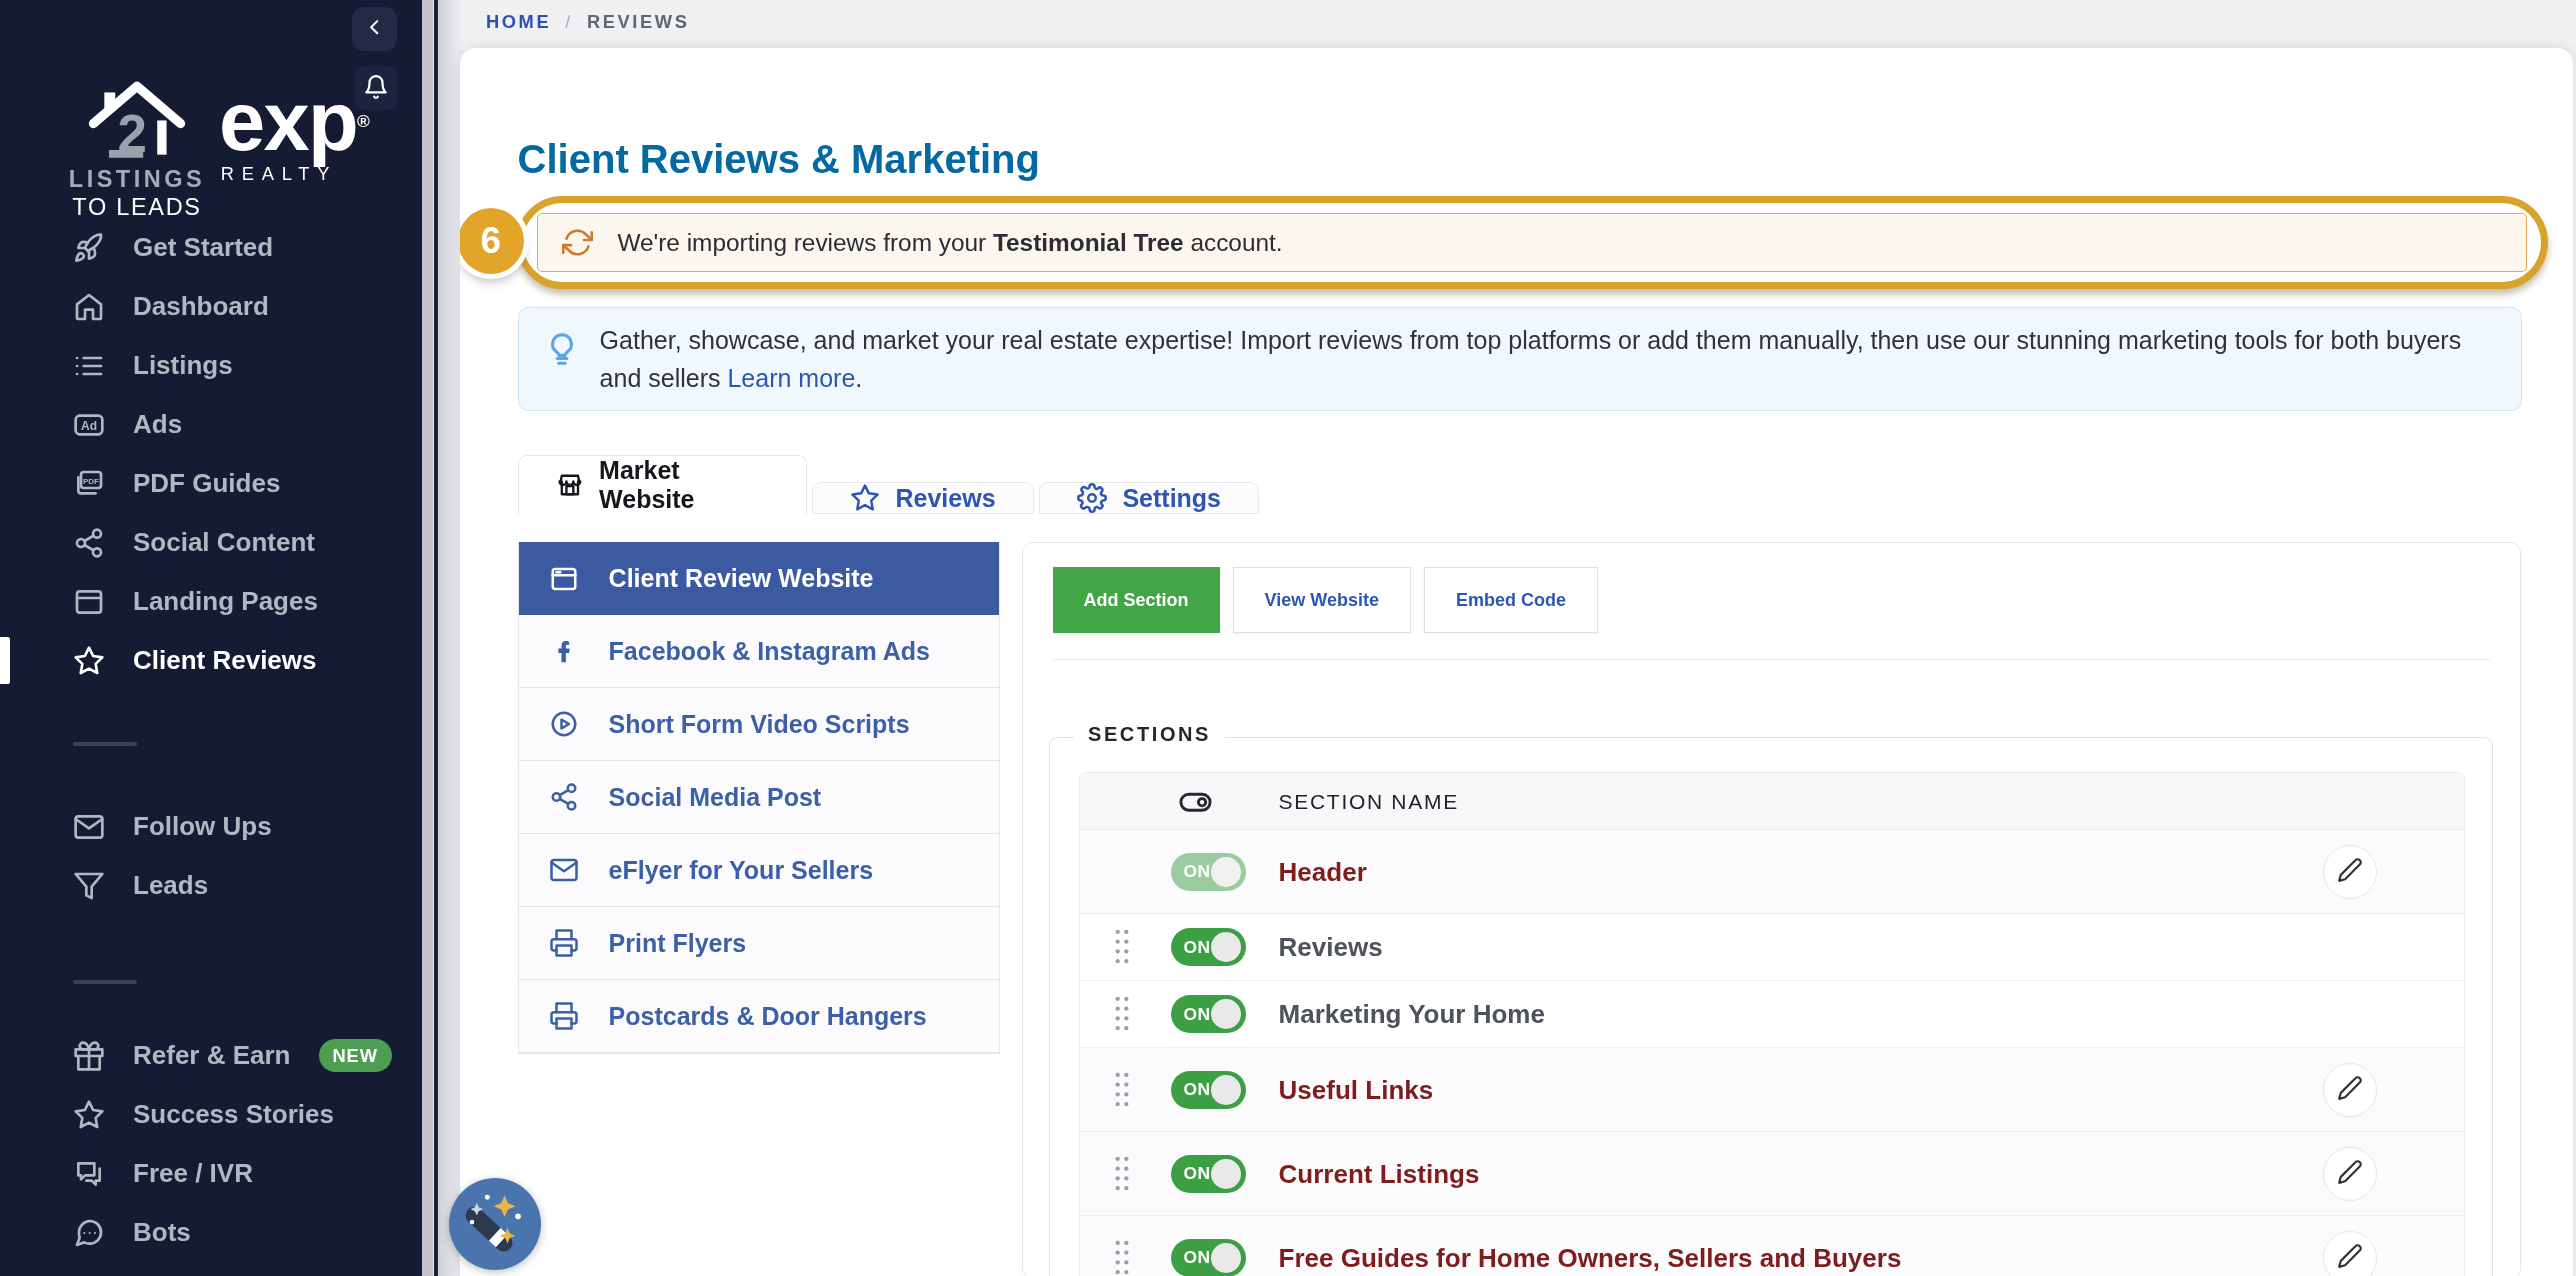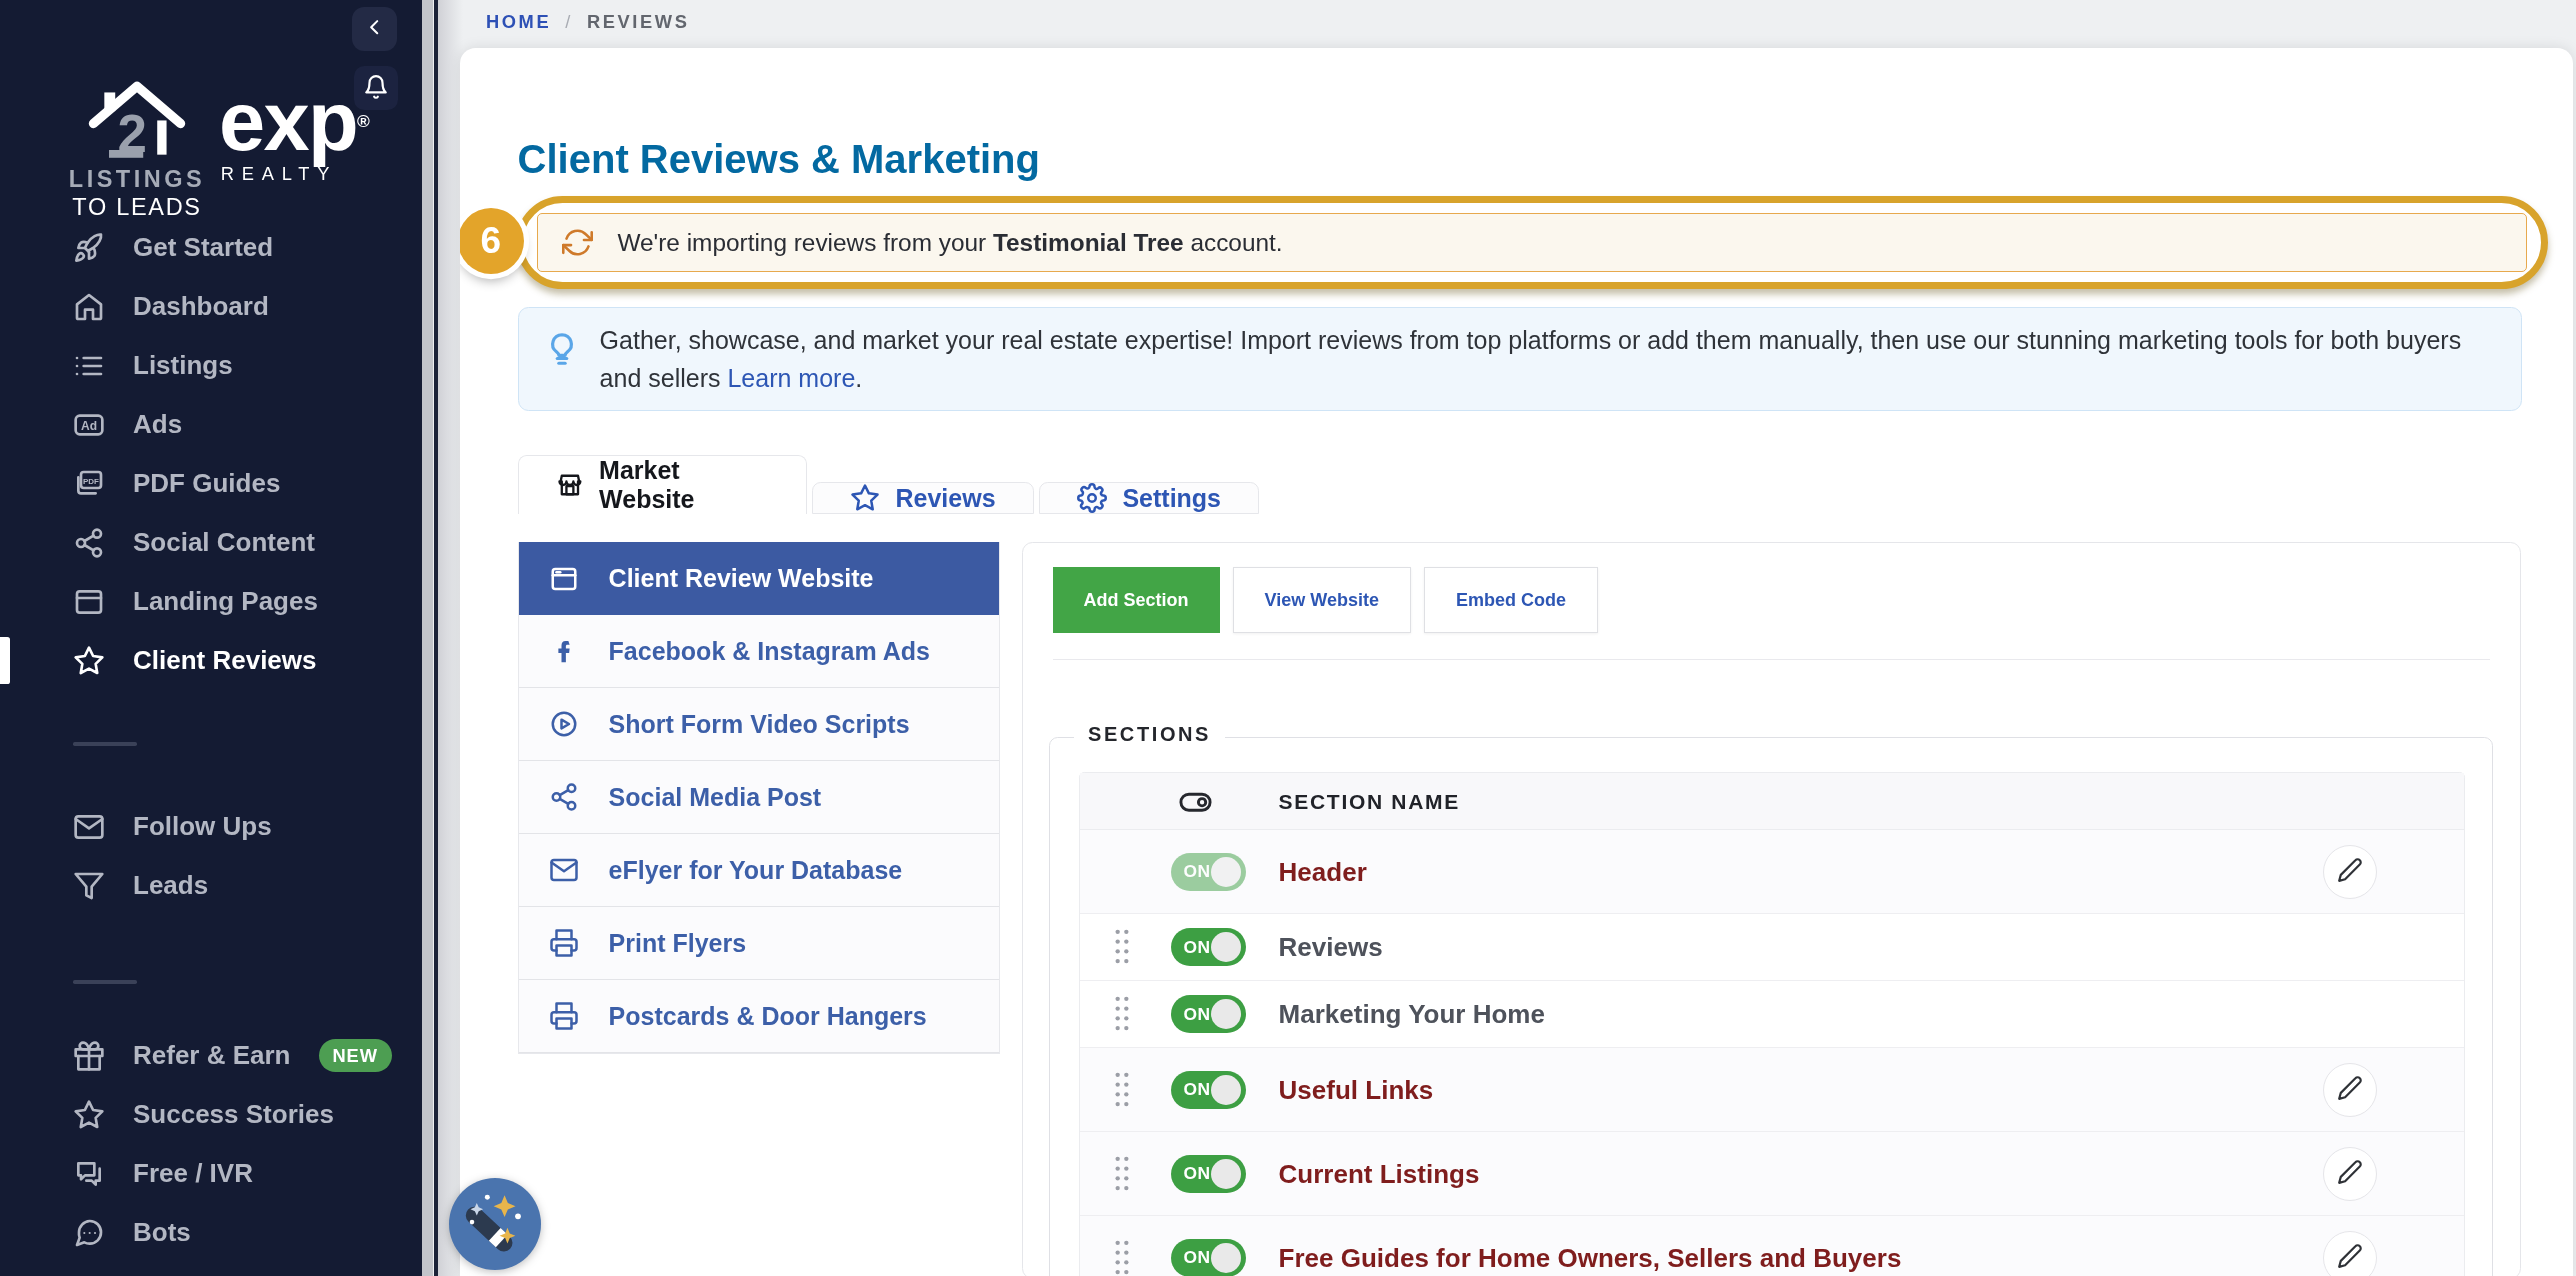--- a/index.html
+++ b/index.html
@@ -114,21 +114,21 @@
     border:0.9px solid #dfe0e5; border-radius:8.7px; }
   .legend { position:absolute; left:24.4px; top:-15px; background:#fff; padding:0 14px;
     font-size:20px; font-weight:bold; letter-spacing:2.6px; color:#24262c; }
 
   .sections-table { position:absolute; left:29px; right:27px; top:34px;
     border:0.9px solid #ebecef; border-radius:5.2px 5.2px 0 0; }
   .t-head { position:relative; height:57px; background:#f8f8fa; border-bottom:0.9px solid #ebecef; }
   .head-toggle-icon { position:absolute; left:98px; top:11.3px; width:35px; height:35px; color:#26282e; }
   .head-toggle-icon svg { width:100%; height:100%; }
   .head-label { position:absolute; left:199px; top:0; height:57px; display:flex; align-items:center;
-    font-size:21px; font-weight:bold; letter-spacing:1.7px; color:#212329; }
+    font-size:21px; font-weight:normal; letter-spacing:1.7px; color:#212329; }
 
   .s-row { position:relative; border-bottom:0.9px solid #eeeef1; background:#fff; }
   .s-row.tall { height:84px; } .s-row:not(.tall) { height:67px; }
   .s-row.shaded { background:#fbfbfd; }
   .drag { position:absolute; left:29px; top:50%; transform:translateY(-50%);
     width:26px; height:42px; color:#9b9ea6; cursor:grab; }
   .drag svg { width:100%; height:100%; }
   .toggle { position:absolute; left:91px; top:50%; transform:translateY(-50%);
     width:75px; height:38px; background:#3d9f43; border-radius:19px;
     display:flex; align-items:center; cursor:pointer; }
@@ -448,21 +448,21 @@
           </span>
           <span>Social Media Post</span>
         </div>
         <div class="sub-item">
           <span class="sub-icon">
             <svg viewBox="0 0 24 24" fill="none" stroke="currentColor" stroke-width="2" stroke-linecap="round" stroke-linejoin="round">
               <rect x="2" y="4" width="20" height="16" rx="2"></rect>
               <polyline points="2,6 12,13 22,6"></polyline>
             </svg>
           </span>
-          <span>eFlyer for Your Database</span>
+          <span>eFlyer for Your Sellers</span>
         </div>
         <div class="sub-item">
           <span class="sub-icon">
             <svg viewBox="0 0 24 24" fill="none" stroke="currentColor" stroke-width="2" stroke-linecap="round" stroke-linejoin="round">
               <polyline points="6 9 6 2 18 2 18 9"></polyline>
               <path d="M6 18H4a2 2 0 01-2-2v-5a2 2 0 012-2h16a2 2 0 012 2v5a2 2 0 01-2 2h-2"></path>
               <rect x="6" y="14" width="12" height="8"></rect>
             </svg>
           </span>
           <span>Print Flyers</span>

